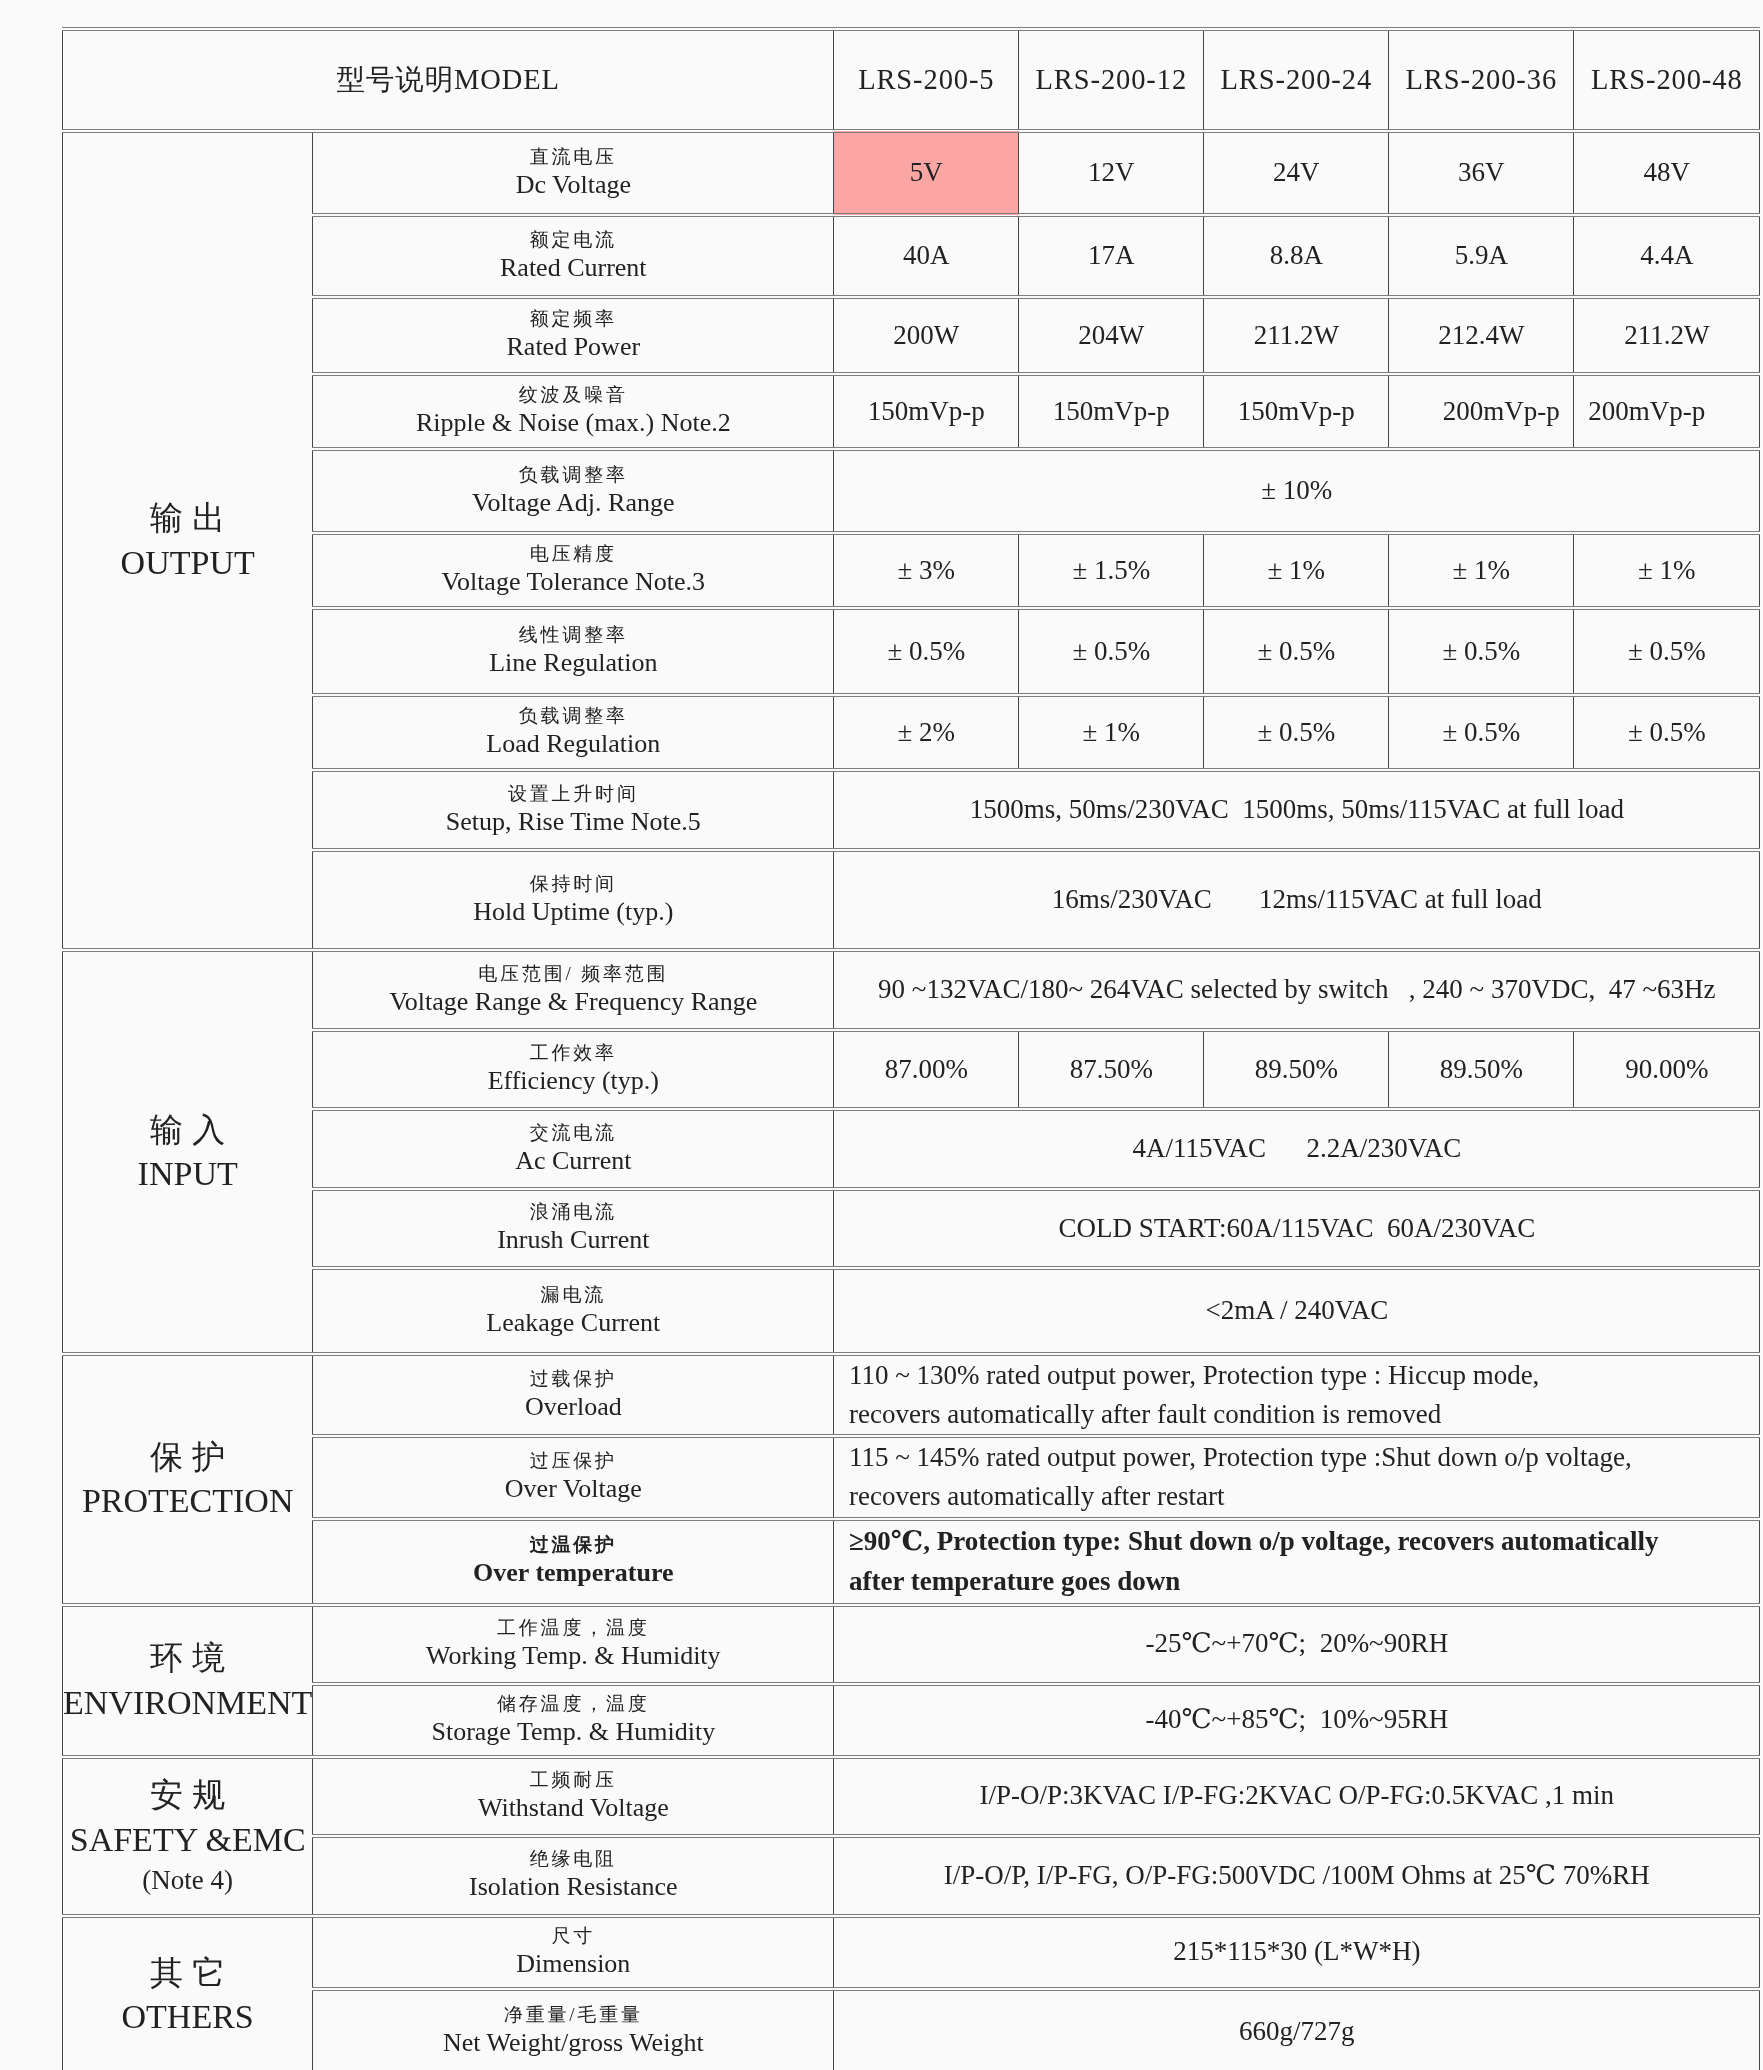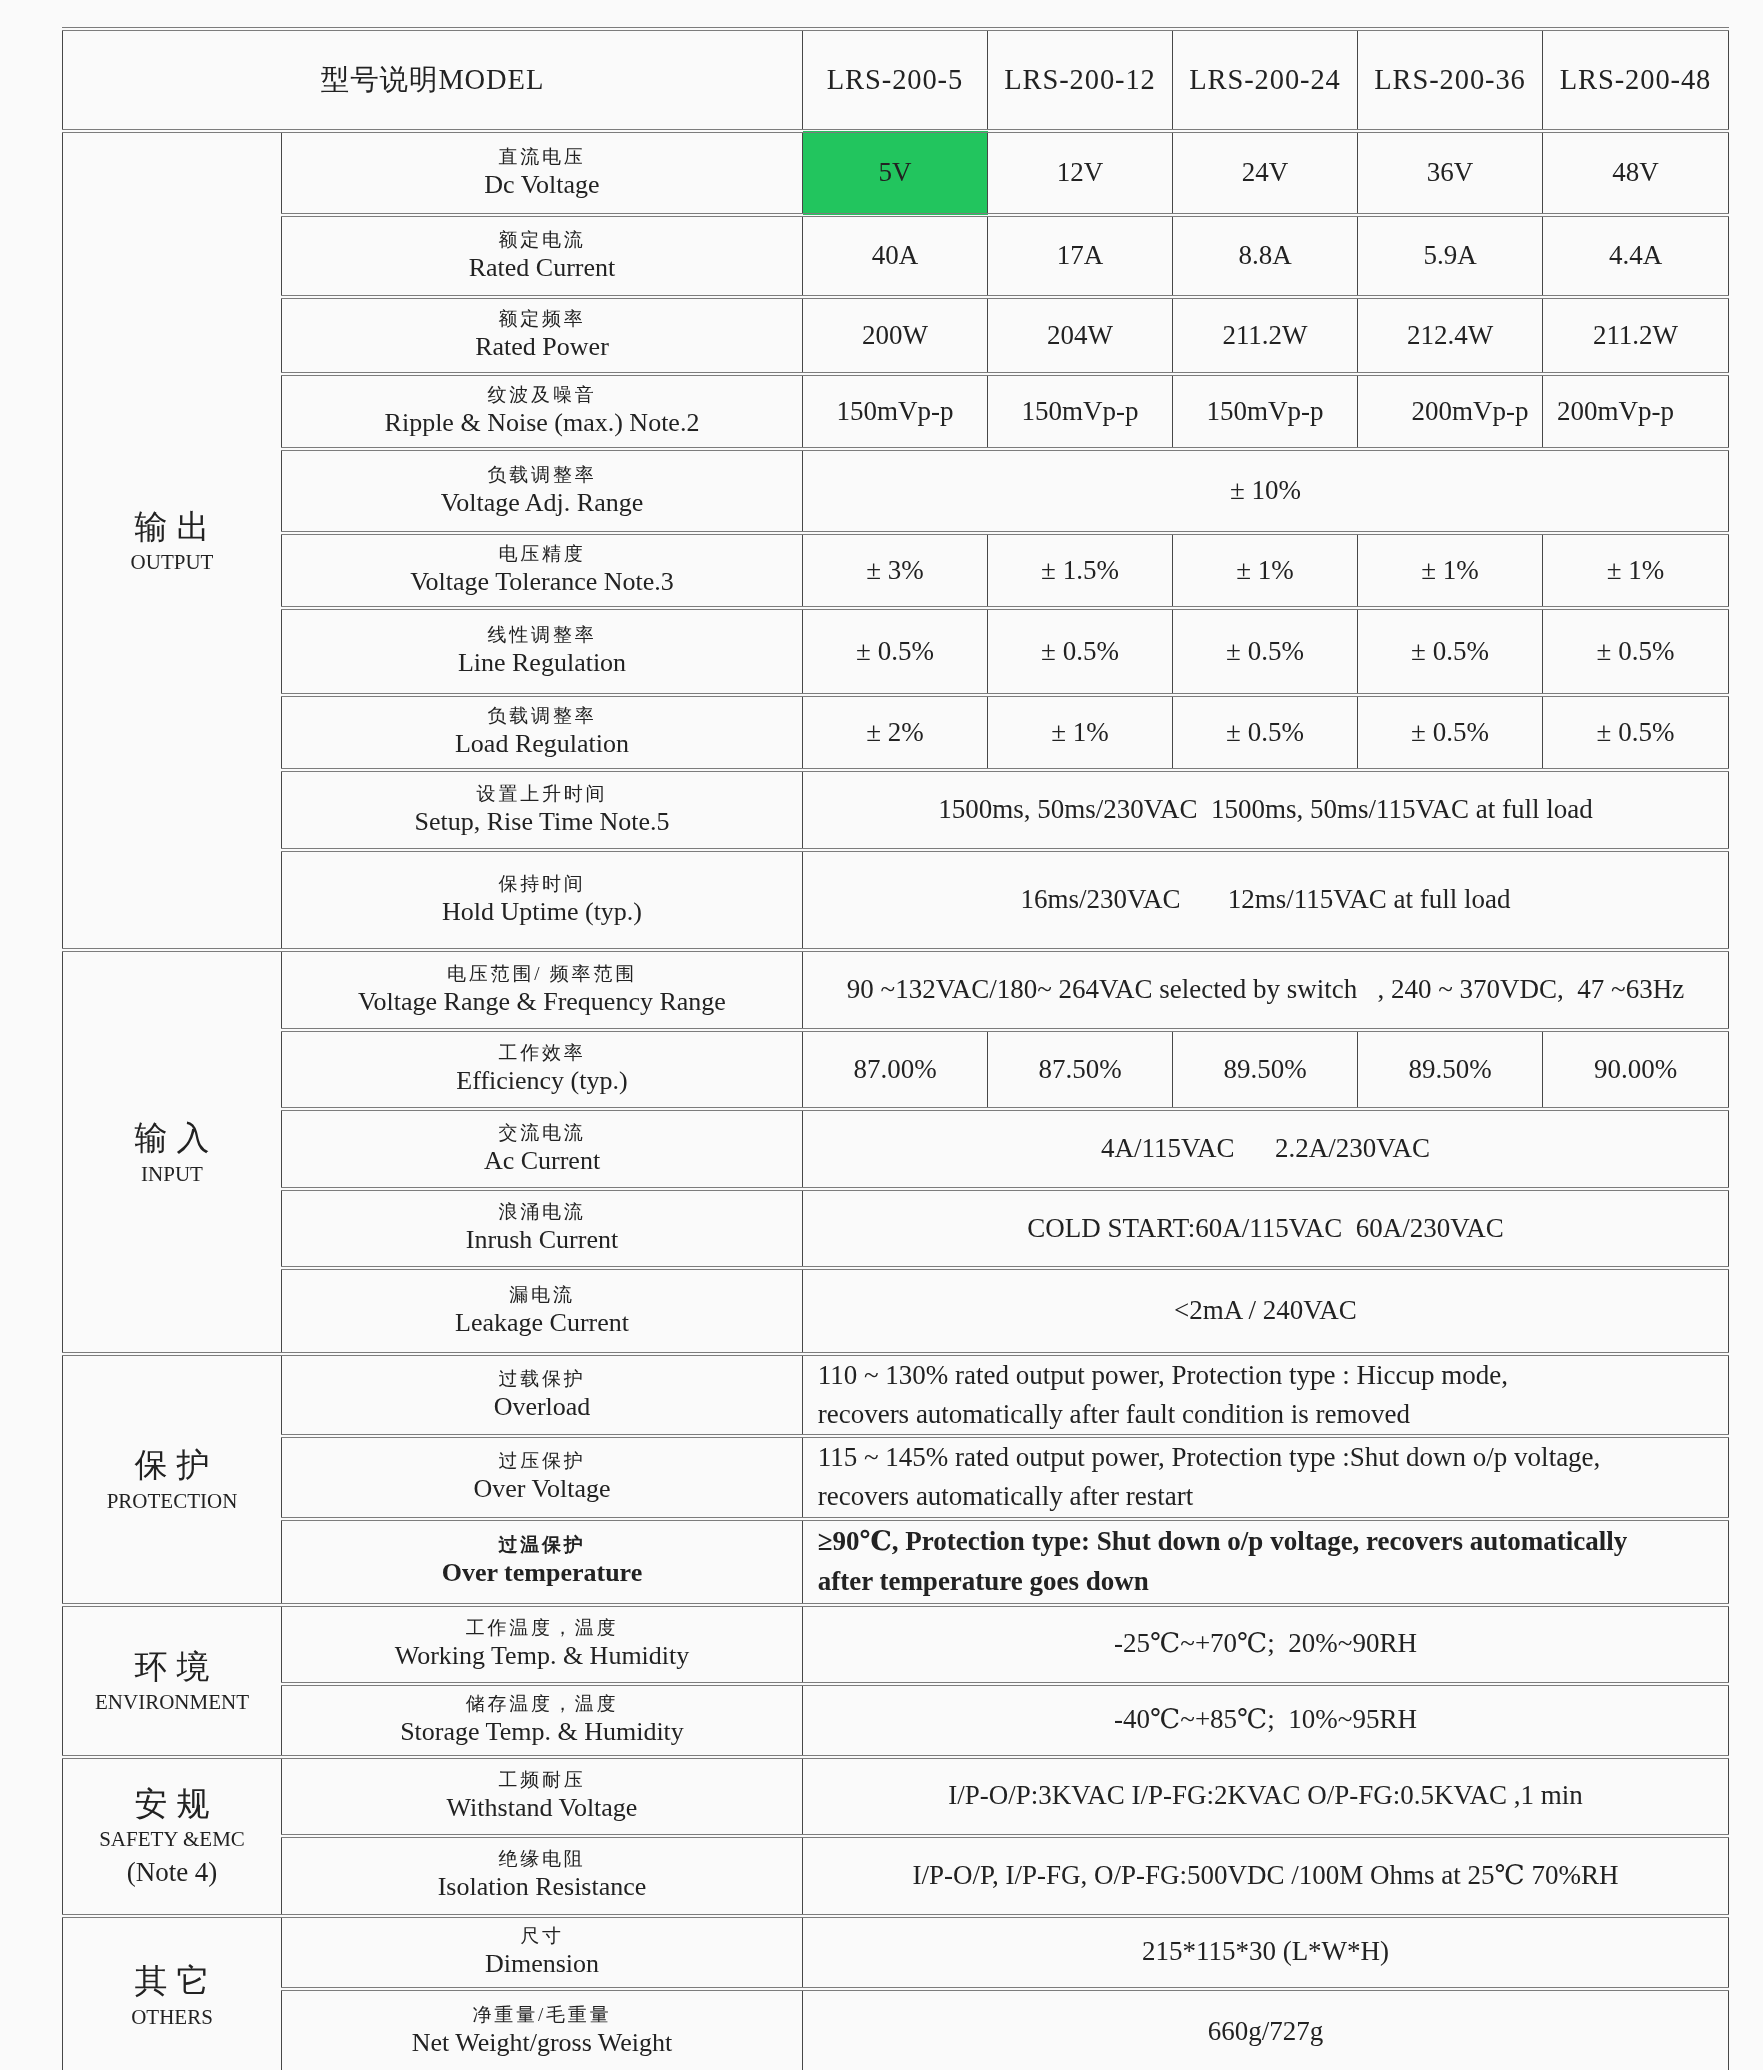--- a/index.html
+++ b/index.html
@@ -38,21 +38,21 @@
     letter-spacing: 0.9px;
   }
   
   td.sec .cn {
     font-size: 33px;
     letter-spacing: 9.2px;
     text-indent: 9.2px; 
     line-height: 1.35;
   }
   td.sec .en {
-    font-size: 21px;
+    font-size: 34px;
     line-height: 1.3;
   }
   td.sec .note {
     font-size: 27px;
     line-height: 1.35;
   }
   
   td.lbl .cn {
     font-size: 19px;
     letter-spacing: 2.8px;
@@ -69,21 +69,21 @@
     line-height: 1.45;
   }
   td.val.left {
     text-align: left;
     padding-left: 14.7px;
     padding-right: 7.3px;
   }
   td.val.nowrap { white-space: nowrap; }
   td.val .shift-r { display: inline-block; transform: translateX(20px); }
   td.val .shift-l { display: inline-block; transform: translateX(-20px); }
-  td.hl { background: #22c55e; }
+  td.hl { background: #fca5a5; }
 </style>
 </head>
 <body>
 
 <div class="sheet">
   <table class="spec" id="spec-table">
       <colgroup>
         <col style="width: 219px;">
         <col style="width: 521px;">
         <col style="width: 185px;">

